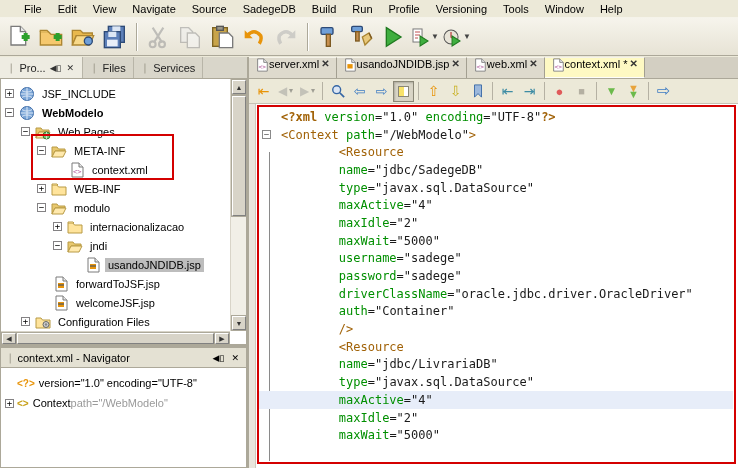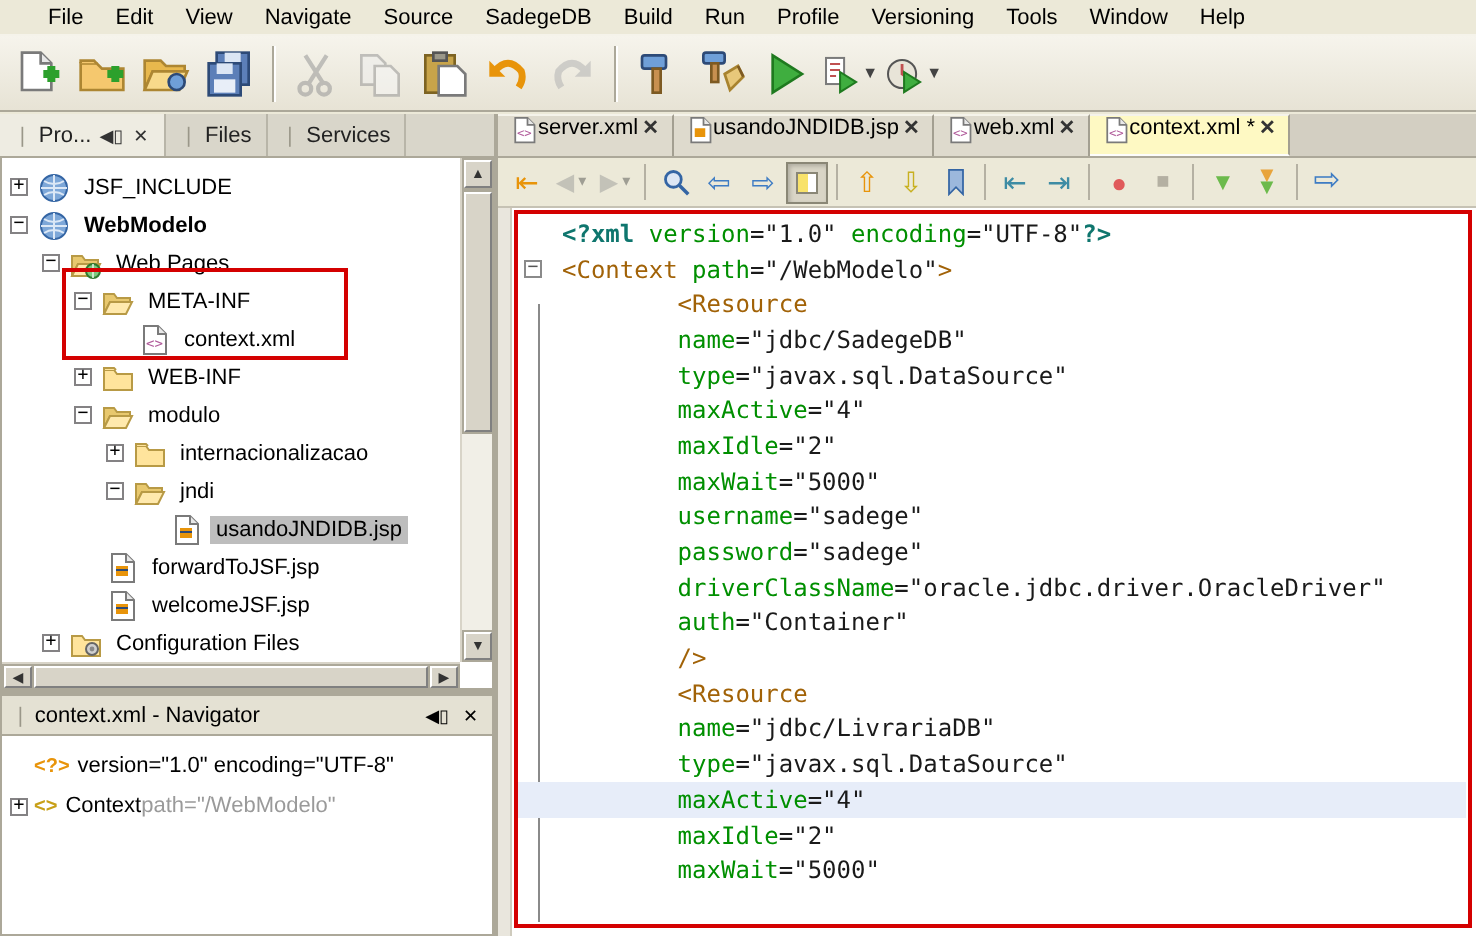--- a/index.html
+++ b/index.html
@@ -80,21 +80,21 @@
   
   .econtent { flex:1; position:relative; background:#fff; }
   .gutter { position:absolute; left:0; top:0; bottom:0; width:7px; background:#e9e6dd; border-right:1px solid #cfcbbd; }
   .editor-annotation { position:absolute; left:8px; top:1px; right:2px; bottom:4px; border:2px solid #d40000; pointer-events:none; }
   .code { position:absolute; left:10px; top:4px; right:5px; bottom:7px; font-family:"DejaVu Sans Mono",monospace; font-size:12px; overflow:hidden; }
   .cline { height:17.7px; display:flex; align-items:center; white-space:pre; position:relative; }
   .cline .foldcol { width:22px; flex:none; display:flex; align-items:center; justify-content:flex-start; padding-left:3px; }
   .cline .foldbox { width:9px; height:9px; border:1px solid #8a8a8a; background:#fff; font-size:9px; line-height:7px; text-align:center; font-family:"DejaVu Sans Mono",monospace; color:#555; }
   .cline.hl { background:#e7edf9; }
   .foldline { position:absolute; left:10px; top:44px; bottom:0; width:1px; background:#8a8a8a; }
-  .s-b { color:#0f766e; font-weight:bold; }
+  .s-b { color:#a16207; font-weight:bold; }
   .s-t { color:#a16207; }
   .s-a { color:#008f00; }
   .s-p { color:#1a1a1a; }
 
   
   svg.i16 { width:16px; height:16px; display:block; }
   svg.i14 { width:14px; height:14px; display:block; }
   svg.i22 { width:24px; height:24px; display:block; }
 </style>
 </head>

